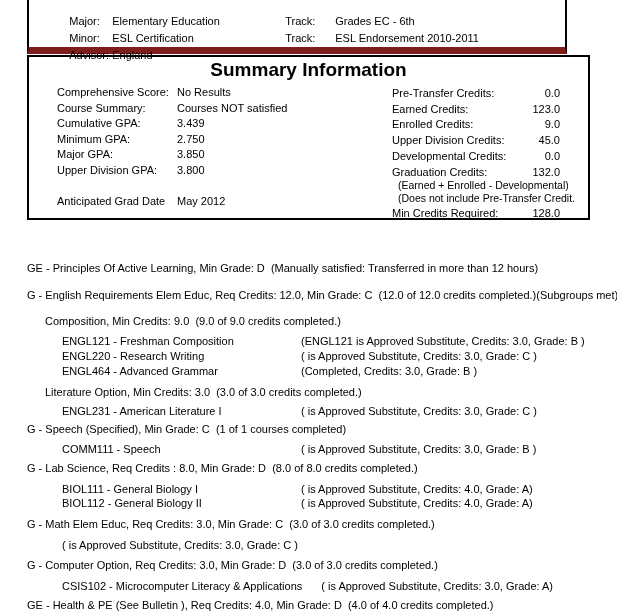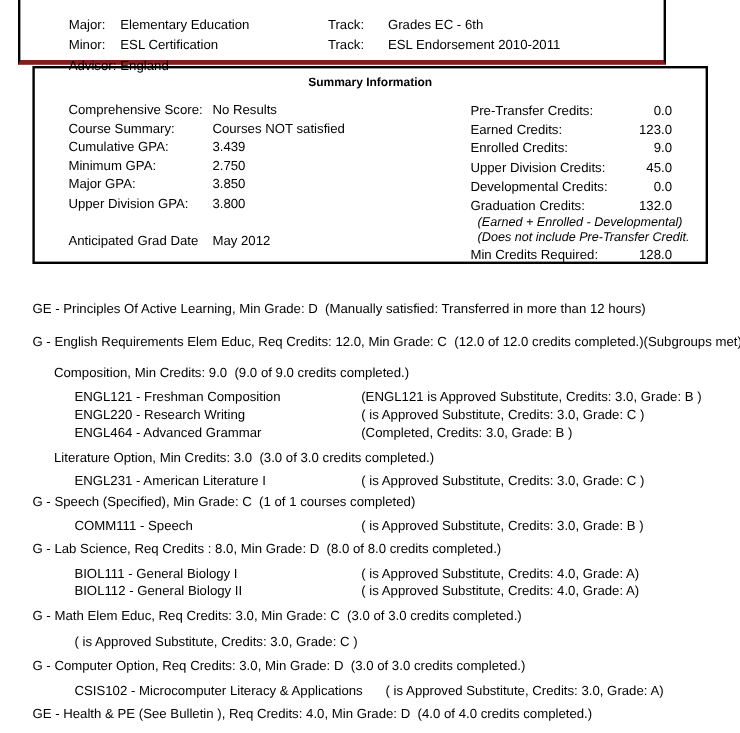--- a/index.html
+++ b/index.html
@@ -6,48 +6,48 @@
   html, body { margin: 0; padding: 0; }
   body {
     width: 617px; height: 611px; position: relative;
     background: #ffffff; color: #000000;
     font-family: "Liberation Sans", "DejaVu Sans", sans-serif;
     font-size: 11px; line-height: 13px;
     overflow: hidden;
   }
   
   #box1 {
-    position: absolute; left: 15px; top: 0; width: 540px; height: 54px;
-    border-left: 2px solid #000; border-right: 2px solid #000; border-bottom: 4px solid #7f1d1d;
+    position: absolute; left: 27px; top: 0; width: 540px; height: 54px;
+    border-left: 2px solid #000; border-right: 2px solid #000; border-bottom: 7px solid #7f1d1d;
   }
   .info-row { position: absolute; left: 28px; white-space: pre; }
   .info-row .fl  { display: inline-block; width: 43px; }
   .info-row .fv  { display: inline-block; width: 173px; }
   .info-row .fl2 { display: inline-block; width: 50px; }
   
   #box2 {
     position: absolute; left: 27px; top: 55px; width: 563px; height: 165px;
     border: 2px solid #000;
   }
   #summary-title {
     position: absolute; top: 5px; left: 0; width: 100%;
-    text-align: center; font-weight: bold; font-size: 10px; line-height: 15px;
+    text-align: center; font-weight: bold; font-size: 19px; line-height: 15px;
   }
   .sl-row { position: absolute; left: 28px; white-space: pre; }
   .sl-row .sl { display: inline-block; width: 120px; }
   .sr-row {
     position: absolute; left: 363px; width: 168px;
     display: flex; justify-content: space-between; white-space: pre;
   }
   .note-row {
-    position: absolute; left: 369px; font-style: italic; white-space: pre;
+    position: absolute; left: 369px; white-space: pre;
     font-size: 10.5px;
   }
   
-  .req { position: absolute; left: 27px; white-space: pre; }
+  .req { position: absolute; left: 27px; white-space: pre; margin-top: 10px; }
   .req.sub { left: 45px; }
   .req.course { left: 62px; display: flex; }
   .req.course .cname { min-width: 239px; padding-right: 19px; white-space: pre; }
   .req.course .cdetail { white-space: pre; }
 </style>
 </head>
 <body>
 
 <div id="box1">
   <div class="info-row" style="top:2px">

